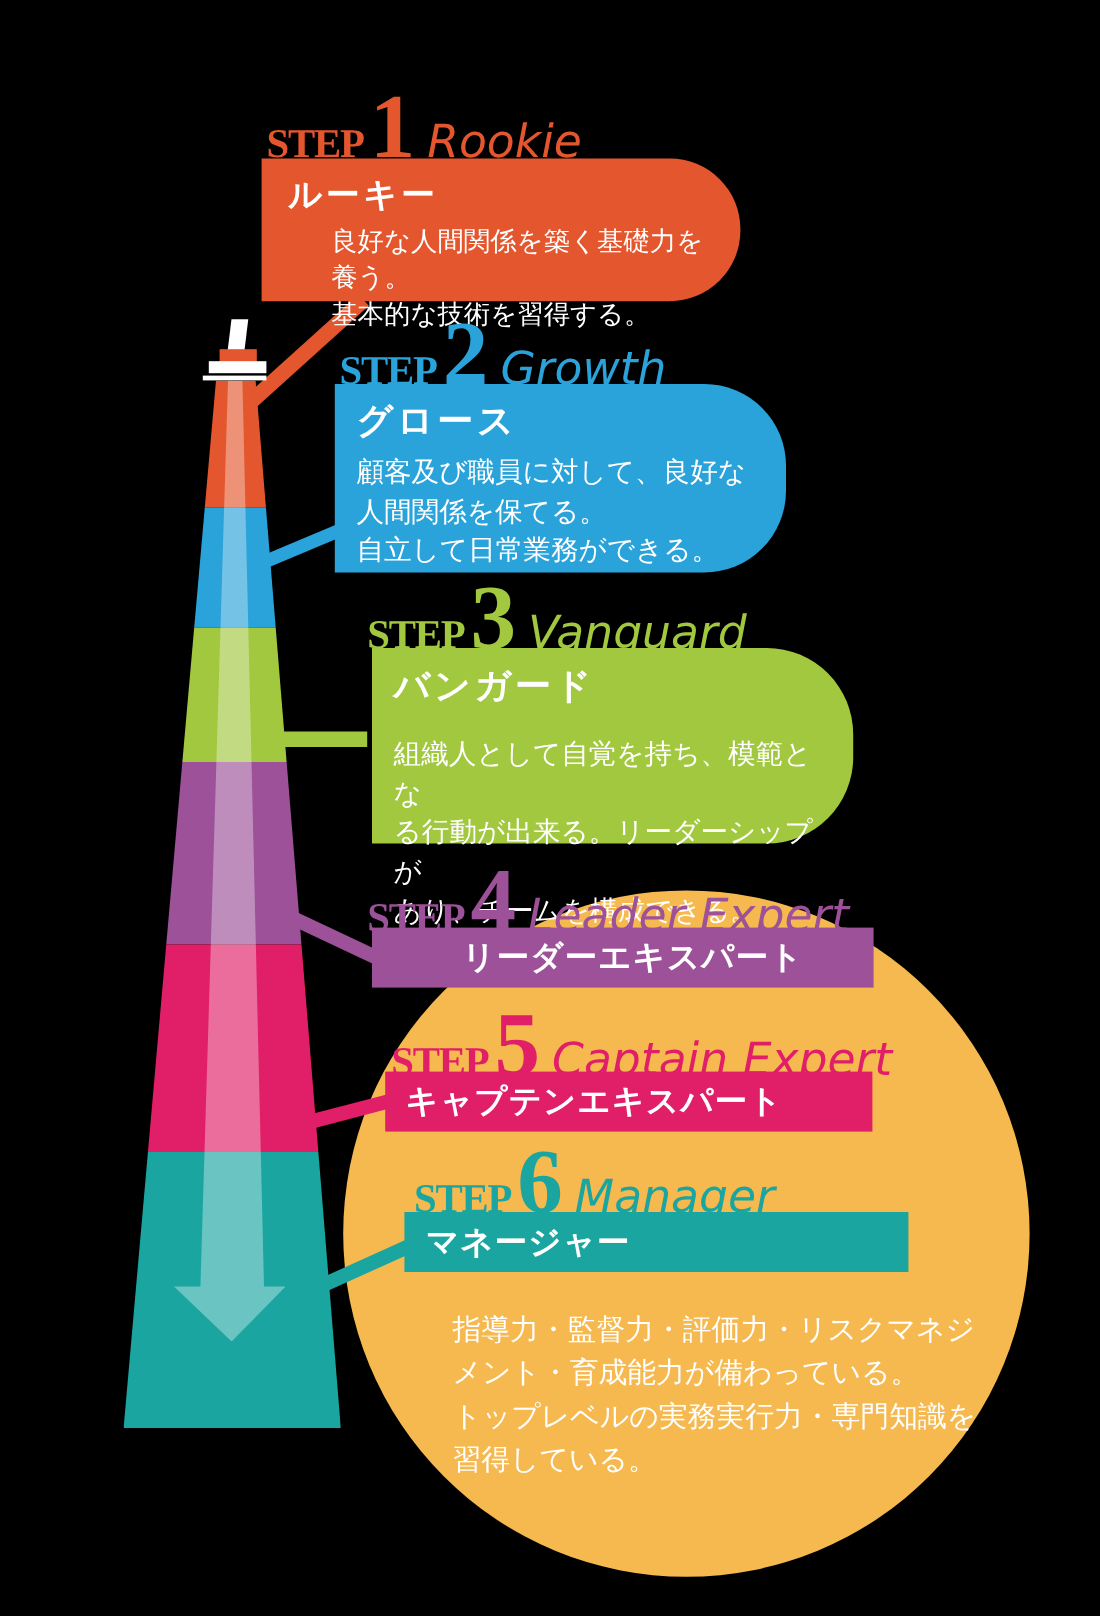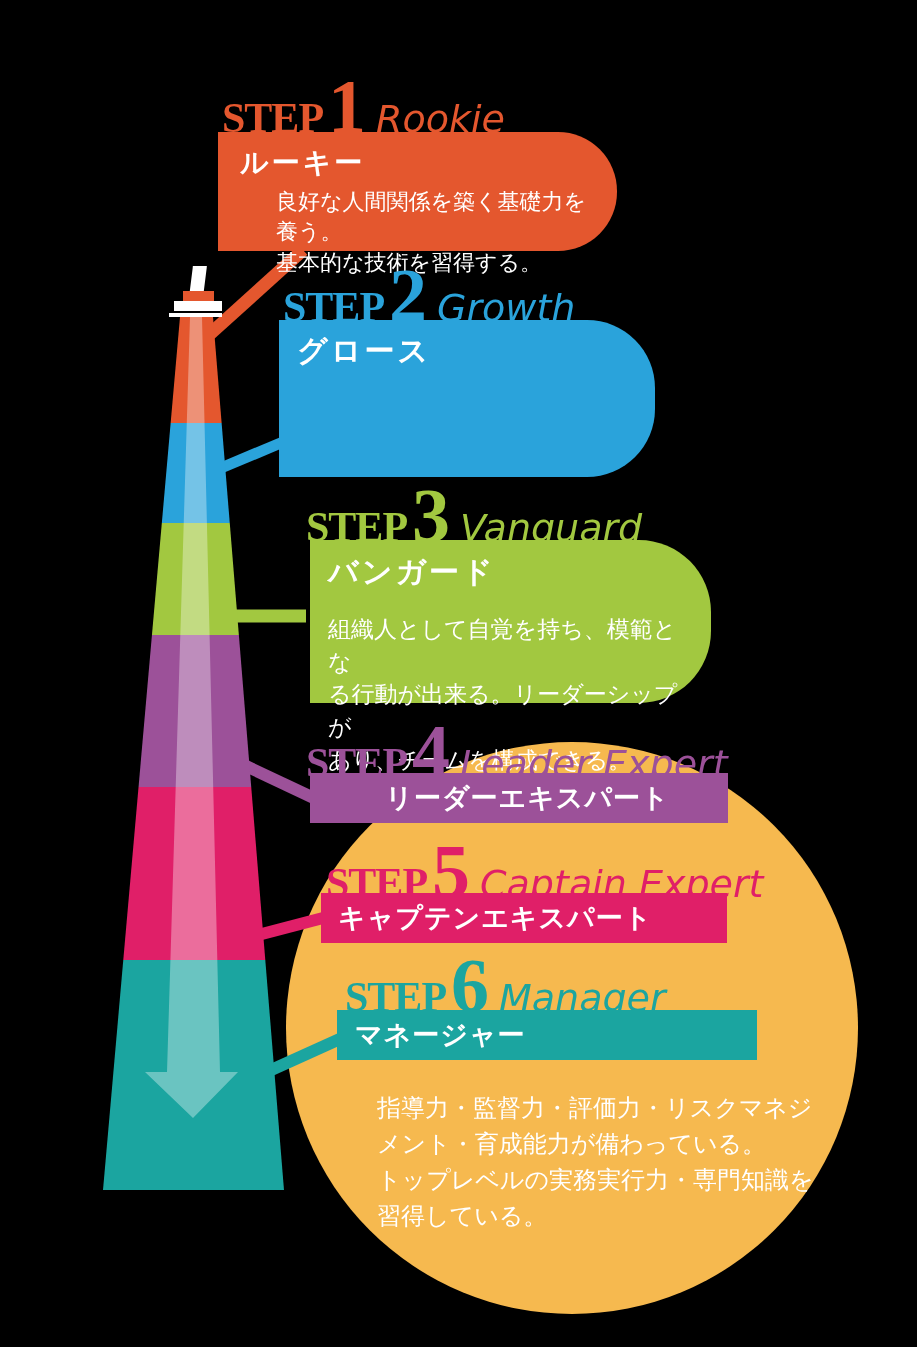--- a/index.html
+++ b/index.html
@@ -36,21 +36,21 @@
   
   .spire{position:absolute;left:191px;top:266px;width:14px;height:31px;background:#fff;
          transform:skewX(-7deg);z-index:4;}
   .tip{position:absolute;left:183px;top:291px;width:31px;height:12px;background:var(--step1);z-index:4;}
   .deck1{position:absolute;left:174px;top:301px;width:48px;height:10px;background:#fff;z-index:4;}
   .deck2{position:absolute;left:169px;top:313px;width:53px;height:4px;background:#fff;z-index:4;}
 
   
   .heading{position:absolute;display:flex;align-items:baseline;line-height:1;z-index:5;white-space:nowrap;}
   .heading .word{font-family:"Liberation Serif","DejaVu Serif",serif;font-weight:bold;
-                 font-size:42px;letter-spacing:-1px;}
+                 font-size:34px;letter-spacing:-1px;}
   .heading .num{font-family:"Liberation Serif","DejaVu Serif",serif;font-weight:bold;
                 font-size:76px;margin:0 10px 0 5px;}
   .heading .en{font-style:italic;font-size:38px;}
   .h1{left:222px;top:68px;color:var(--step1);}
   .h2{left:283px;top:257px;color:var(--step2);}
   .h3{left:306px;top:477px;color:var(--step3);}
   .h4{left:306px;top:713px;color:var(--step4);}
   .h5{left:326px;top:833px;color:var(--step5);}
   .h6{left:345px;top:947px;color:var(--step6);}
 
@@ -124,20 +124,23 @@
 基本的な技術を習得する。</div>
   </div>
 
   <div class="heading h2">
     <span class="word">STEP</span>
     <span class="num">2</span>
     <span class="en">Growth</span>
   </div>
   <div class="bubble b2">
     <div class="title">グロース</div>
+    <div class="body">顧客及び職員に対して、良好な
+人間関係を保てる。
+自立して日常業務ができる。</div>
   </div>
 
   <div class="heading h3">
     <span class="word">STEP</span>
     <span class="num">3</span>
     <span class="en">Vanguard</span>
   </div>
   <div class="bubble b3">
     <div class="title">バンガード</div>
     <div class="body">組織人として自覚を持ち、模範とな

